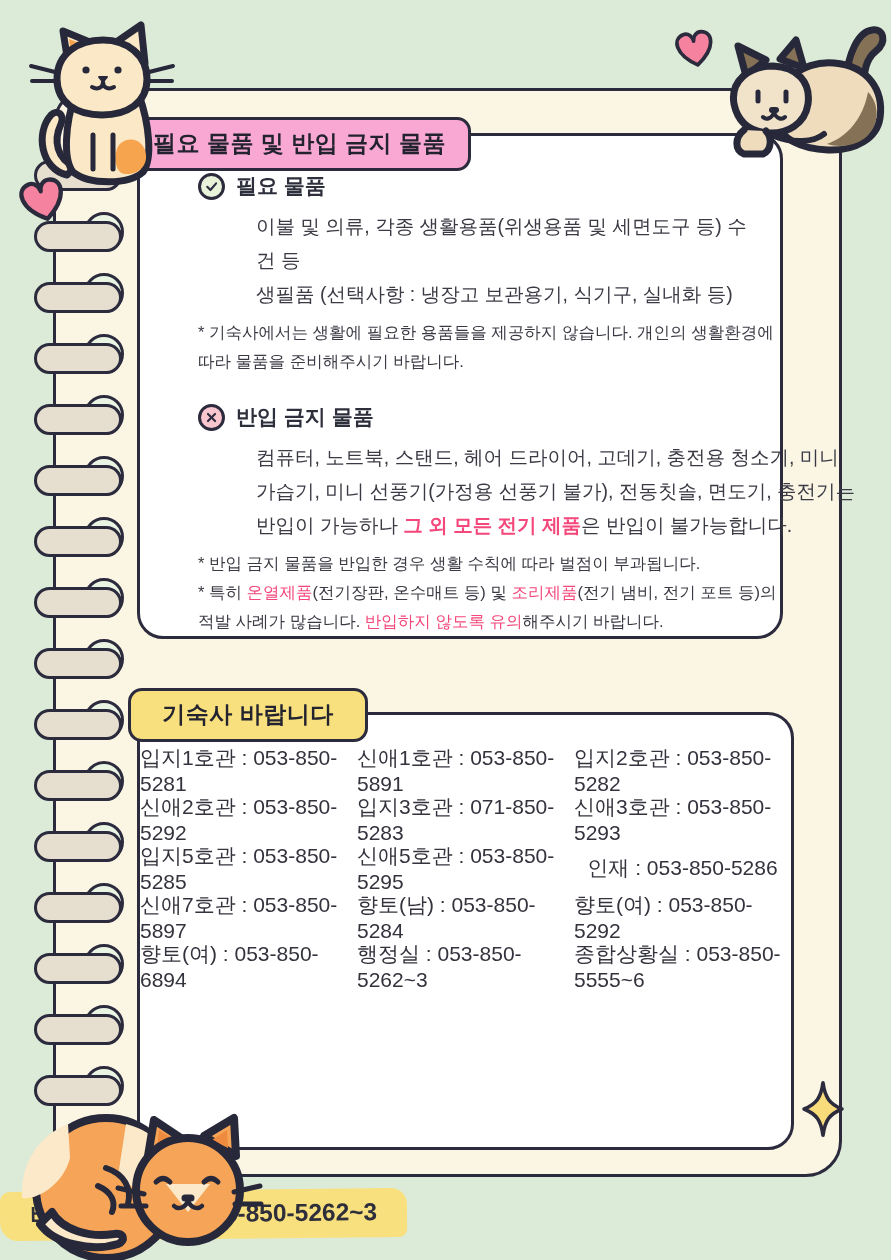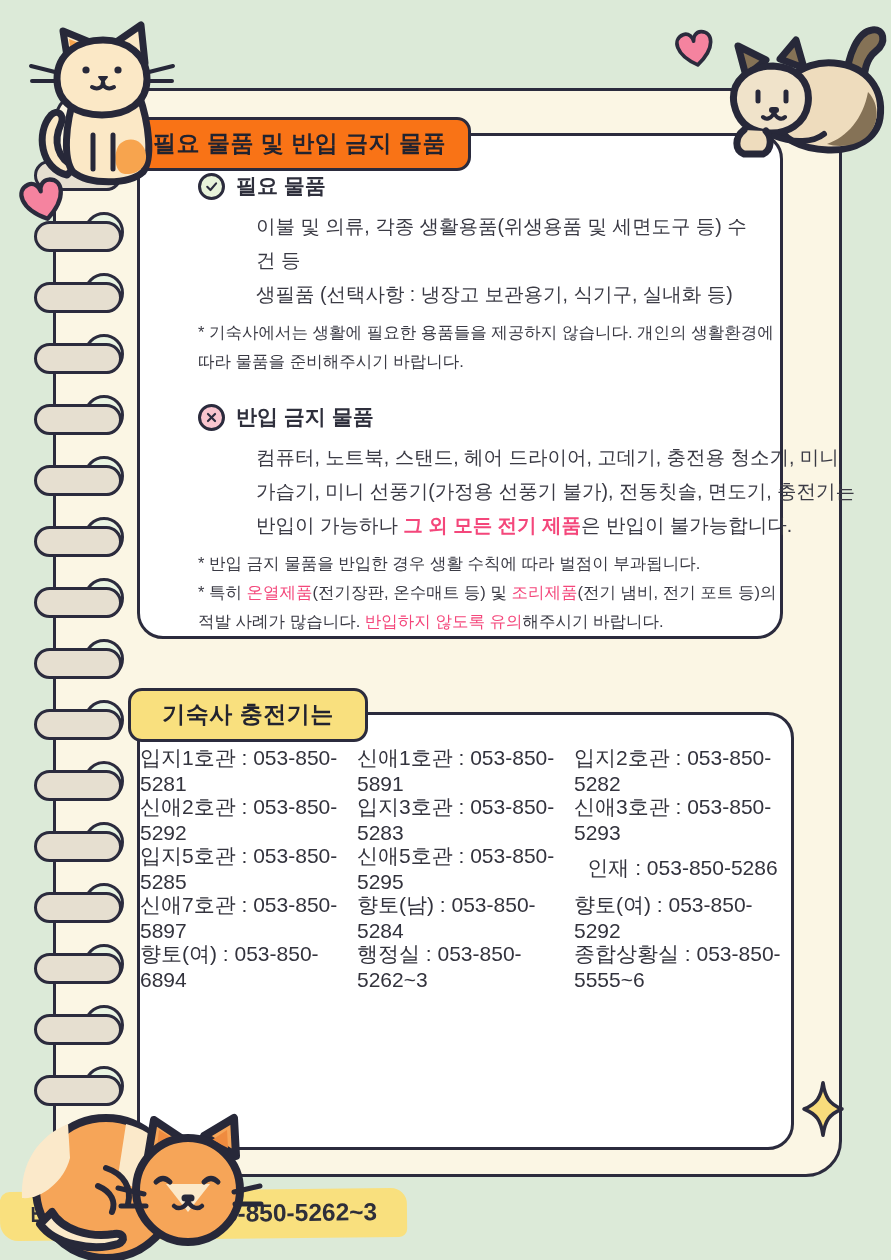--- a/index.html
+++ b/index.html
@@ -28,21 +28,21 @@
     border-radius:26px; z-index:2; box-sizing:border-box;
   }
   .card1{ left:137px; top:133px; width:646px; height:506px;padding-left:24px; }
   .card2{ left:137px; top:712px; width:657px; height:438px; }
   .badge{
     position:absolute; z-index:4; box-sizing:border-box;
     border:3.5px solid #2b2b3d; border-radius:14px;
     font-size:23px; font-weight:bold; color:#22232f;
     padding:8px 22px 9px; text-align:center; letter-spacing:.5px;
   }
-  .badge1{ left:128px; top:117px; min-width:332px; background:#f97316; }
+  .badge1{ left:128px; top:117px; min-width:332px; background:#f9a8d4; }
   .badge2{ left:128px; top:688px; min-width:240px; background:#f9e07e; }
   
   .c1-inner{ padding:36px 28px 0 34px; }
   .h-row{ display:flex; align-items:center; gap:11px; margin-bottom:9px; }
   .h-row .txt{ font-size:21px; font-weight:bold; color:#2e2f3c; }
   .circ-ic{ width:27px; height:27px; border-radius:50%; box-sizing:border-box;
     border:3px solid #2b2b3d; display:flex; align-items:center; justify-content:center; }
   .circ-ic.ok{ background:#e8f3da; }
   .circ-ic.no{ background:#f9c5cf; }
   .circ-ic svg{ width:17px; height:17px; }
@@ -176,34 +176,34 @@
     </div>
   </div>
   <div class="badge badge1">필요 물품 및 반입 금지 물품</div>
 
   <div class="card card2">
     <div class="contact-grid">
       <span>입지1호관 : 053-850-5281</span>
       <span>신애1호관 : 053-850-5891</span>
       <span>입지2호관 : 053-850-5282</span>
       <span>신애2호관 : 053-850-5292</span>
-      <span>입지3호관 : 053-850-5283</span>
+      <span>입지3호관 : 071-850-5283</span>
       <span>신애3호관 : 053-850-5293</span>
       <span>입지5호관 : 053-850-5285</span>
       <span>신애5호관 : 053-850-5295</span>
       <span>인재 : 053-850-5286</span>
       <span>신애7호관 : 053-850-5897</span>
       <span>향토(남) : 053-850-5284</span>
       <span>향토(여) : 053-850-5292</span>
       <span>향토(여) : 053-850-6894</span>
       <span>행정실 : 053-850-5262~3</span>
       <span>종합상황실 : 053-850-5555~6</span>
     </div>
   </div>
-  <div class="badge badge2">기숙사 충전기는</div>
+  <div class="badge badge2">기숙사 바랍니다</div>
 
   <div class="footer">
     <span class="hl">비호생활관 ☎ 053-850-5262~3</span>
   </div>
 
   <div class="deco" style="left:672px; top:28px; width:46px; height:42px; transform:rotate(-10deg);">
     <svg viewBox="0 0 40 36">
         <path d="M20 32 C 2 20 2 6 12 4 C 17 3 20 8 20 11 C 20 8 23 3 28 4 C 38 6 38 20 20 32 Z" fill="#f5839f" stroke="#2b2b3d" stroke-width="3.2" stroke-linejoin="round"></path>
       </svg>
   </div>

